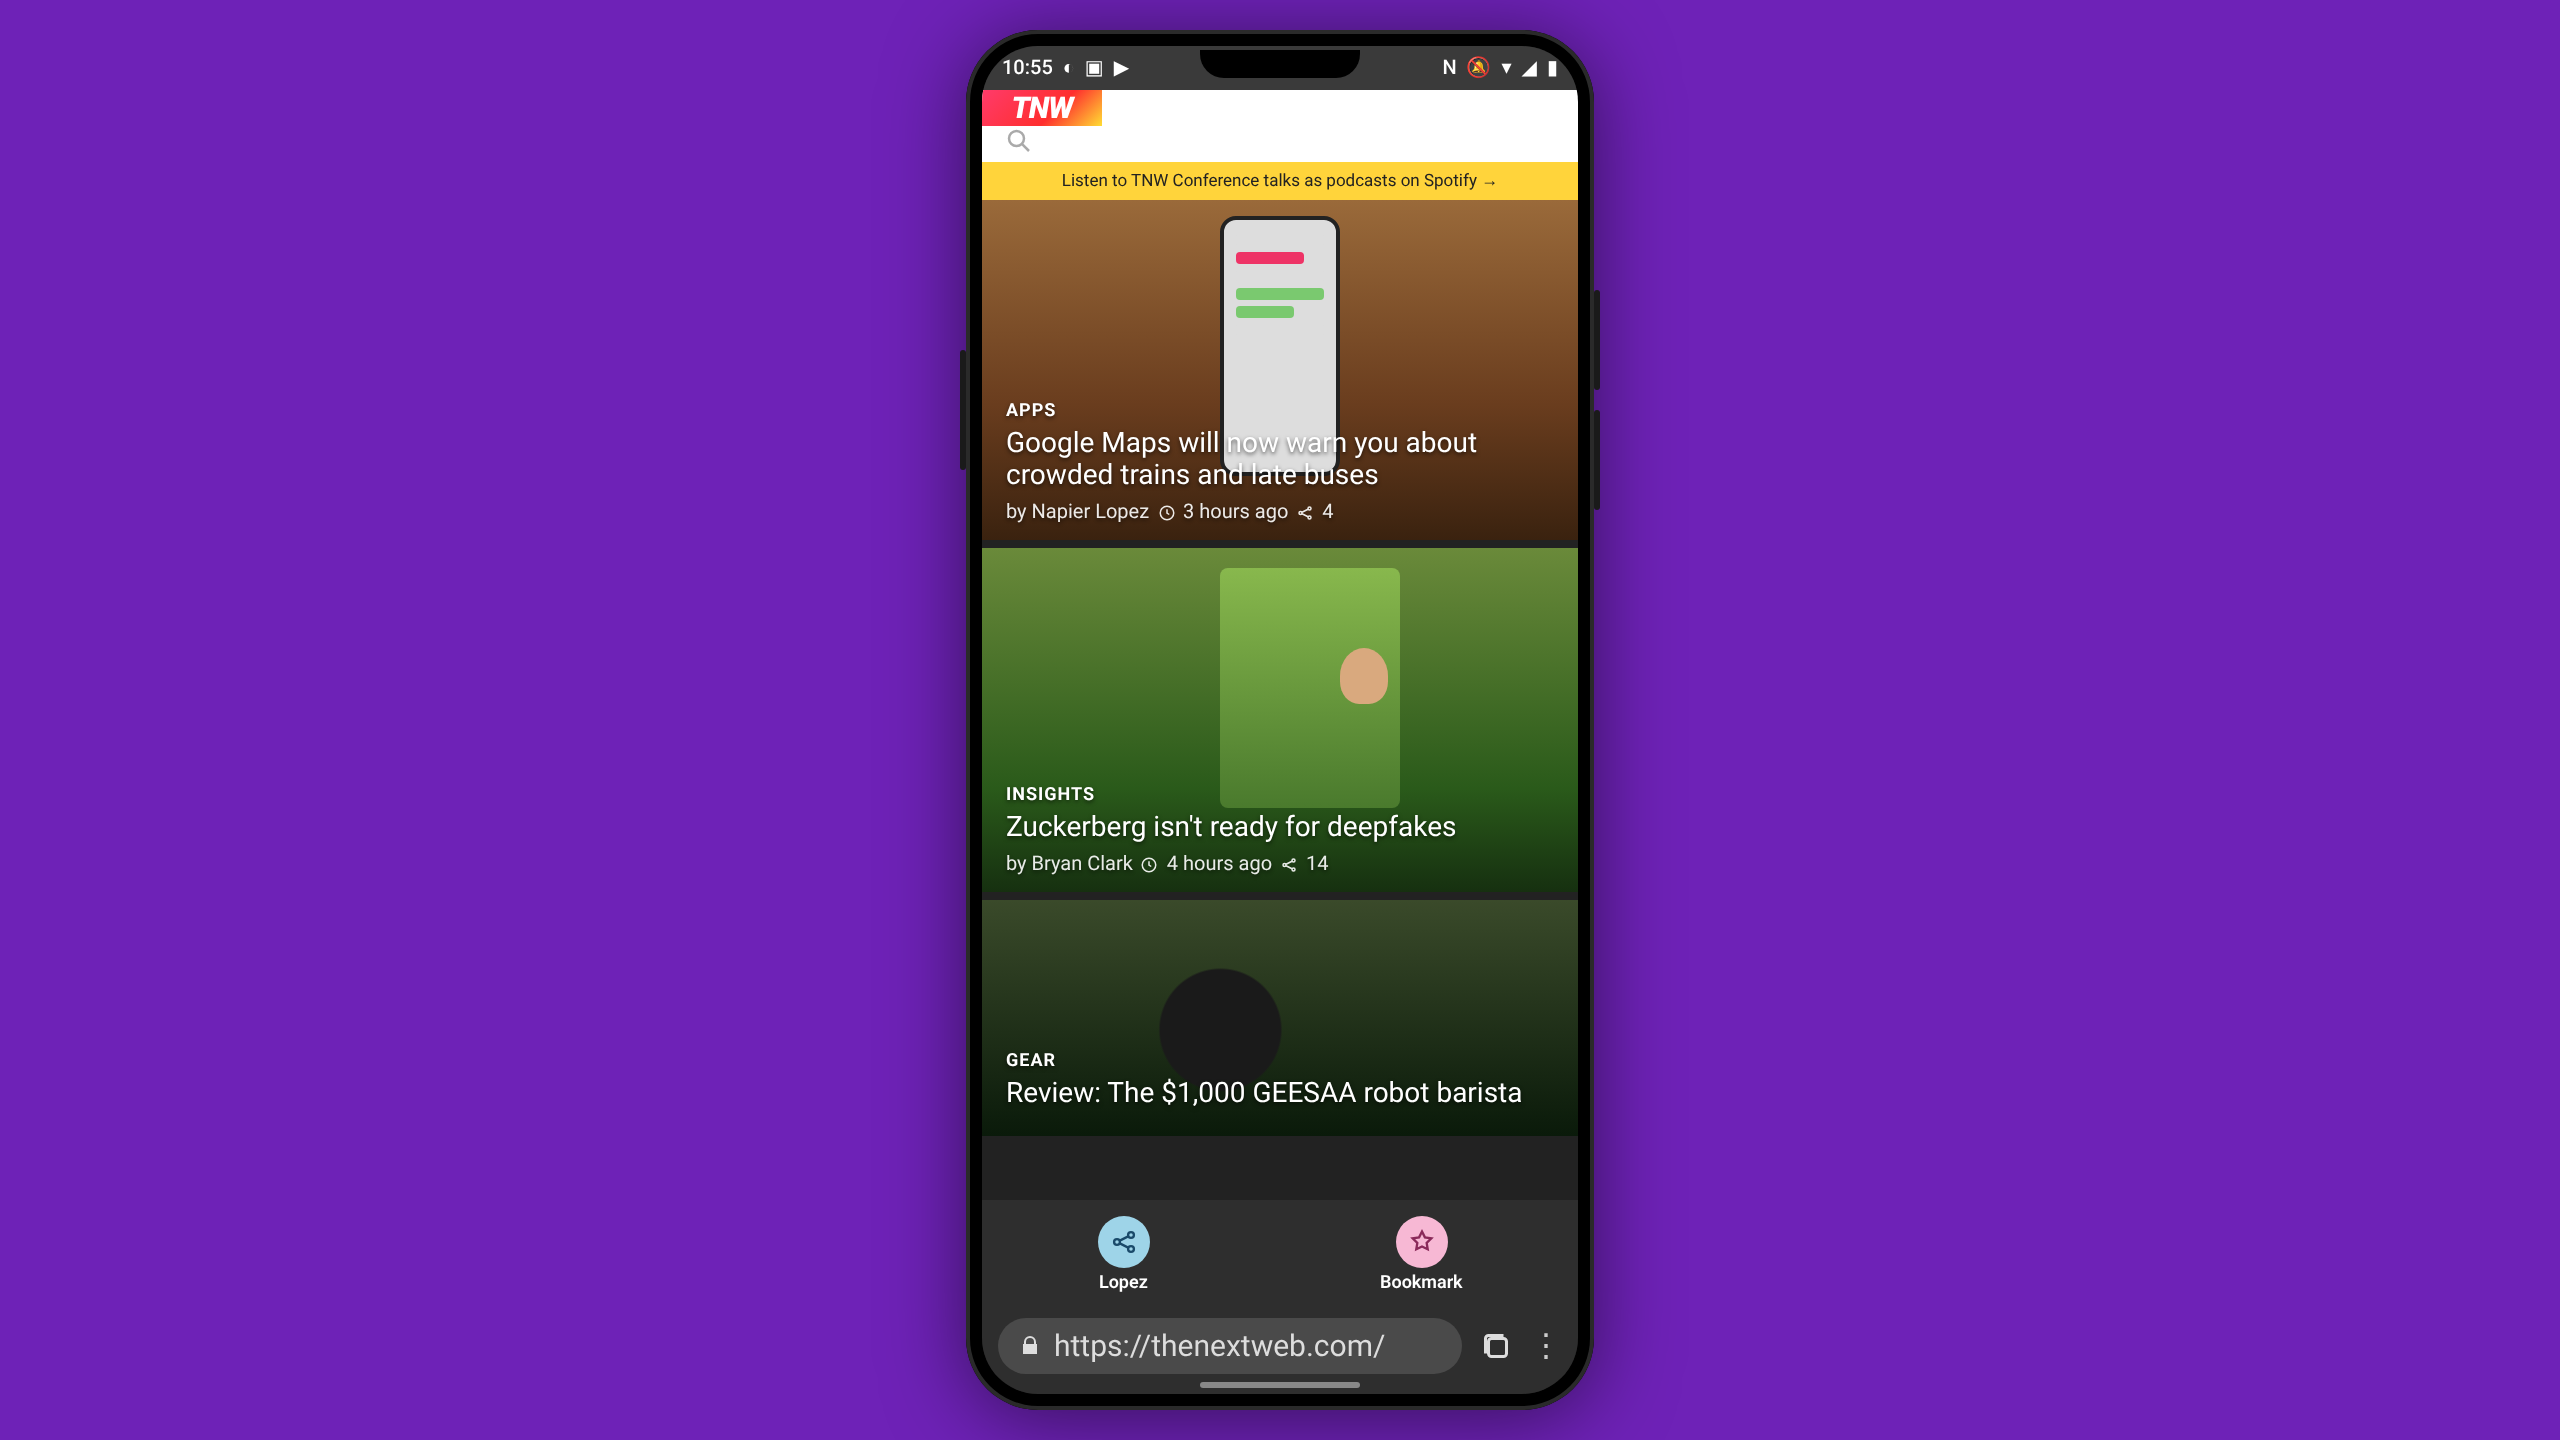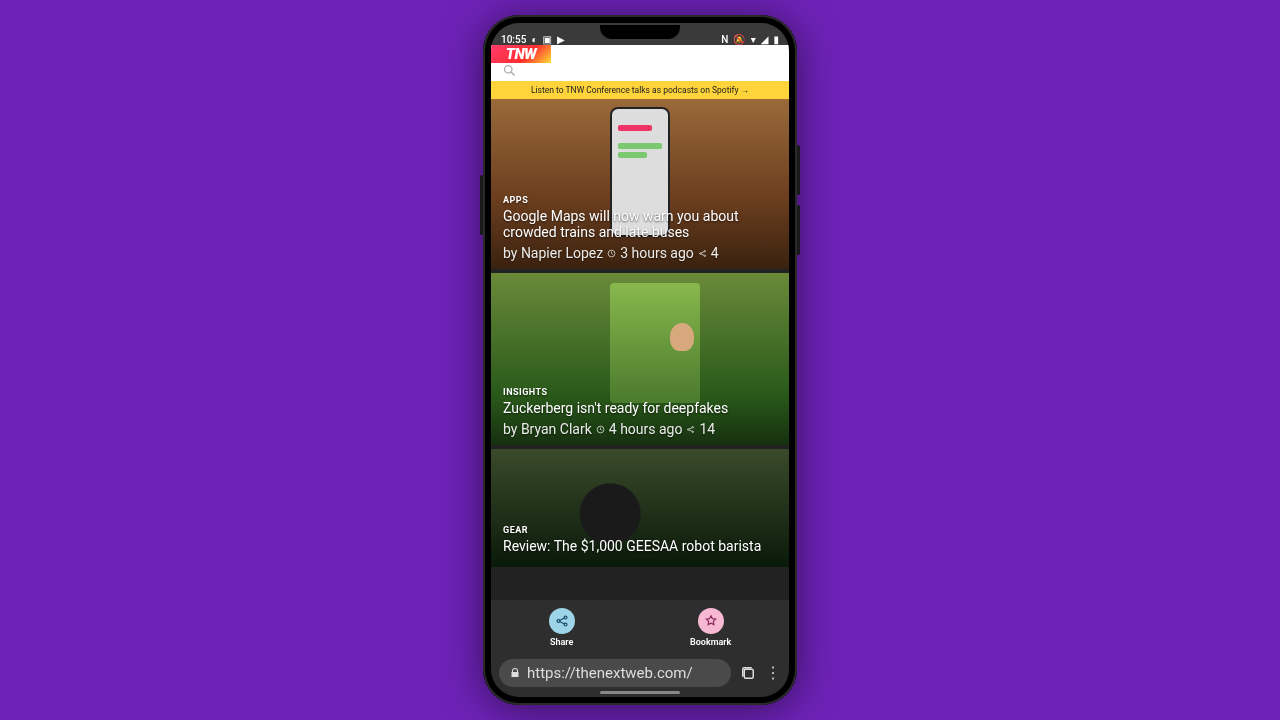--- a/index.html
+++ b/index.html
@@ -36,21 +36,21 @@
     display:flex;
     flex-direction:column;
   }
   .notch {
     position:absolute; top:2px; left:50%; transform:translateX(-50%);
     width:80px; height:14px; background:#000; border-radius:0 0 12px 12px; z-index:50;
   }
   
   .status {
     height:22px; background:#3a3a3a; color:#fff;
-    display:flex; align-items:flex-end; justify-content:space-between;
+    display:flex; align-items:center; justify-content:space-between;
     padding:0 10px; font-size:10px; font-weight:500;
   }
   .status .left, .status .right { display:flex; align-items:center; gap:5px;}
   
   .site-header {
     height:36px; background:#fff; display:flex; align-items:stretch;flex-direction:column;
   }
   .logo {
     width:60px; background:linear-gradient(135deg,#ff3b6b 0%,#ff2e2e 60%,#ffdd33 100%);
     display:flex; align-items:center; justify-content:center;
@@ -77,21 +77,21 @@
   }
   .card .mockphone .bar { height:6px; background:#7ac96f; margin:3px 2px; border-radius:2px;}
   .card .mockphone .bar.red { background:#e36; width:70%;}
   .card .mockphone .bar.grey { background:#ddd;}
   .card-txt {
     position:absolute; left:12px; right:8px; bottom:8px; color:#fff;
     text-shadow:0 1px 2px rgba(0,0,0,.6);
   }
   .card-txt .cat { font-size:9px; font-weight:700; letter-spacing:.5px; margin-bottom:3px;}
   .card-txt .title { font-size:14px; font-weight:400; line-height:1.15; margin-bottom:5px;}
-  .card-txt .meta { font-size:14px; opacity:.9; display:flex; align-items:center; gap:4px;}
+  .card-txt .meta { font-size:10px; opacity:.9; display:flex; align-items:center; gap:4px;}
   .card-txt .meta svg { width:9px; height:9px;}
   .zuck {
     position:absolute; top:10px; left:40%;
     width:90px; height:120px; border-radius:4px;
     background:linear-gradient(to bottom,#88b84d 0%,#4a7a2d 100%);
   }
   .zuck .head { position:absolute; right:6px; top:40px; width:24px; height:28px; background:#d9a97e; border-radius:50% 50% 40% 40%;}
   .gear-img {
     position:absolute; inset:0;
     background:
@@ -239,21 +239,21 @@
     <div class="action-bar">
       <div class="action">
         <div class="circ share">
           <svg viewBox="0 0 24 24" fill="none" stroke="currentColor" stroke-width="2">
               <circle cx="6" cy="12" r="2.5"></circle>
               <circle cx="18" cy="6" r="2.5"></circle>
               <circle cx="18" cy="18" r="2.5"></circle>
               <path d="M8 11l8-4M8 13l8 4"></path>
             </svg>
         </div>
-        <span>Share</span>
+        <span>Lopez</span>
       </div>
       <div class="action">
         <div class="circ book">
           <svg viewBox="0 0 24 24" fill="none" stroke="currentColor" stroke-width="2">
               <path d="M12 3l2.5 5 5.5.8-4 3.9.9 5.5L12 15.8 7.1 18.2 8 12.7 4 8.8l5.5-.8z"></path>
             </svg>
         </div>
         <span>Bookmark</span>
       </div>
     </div>

